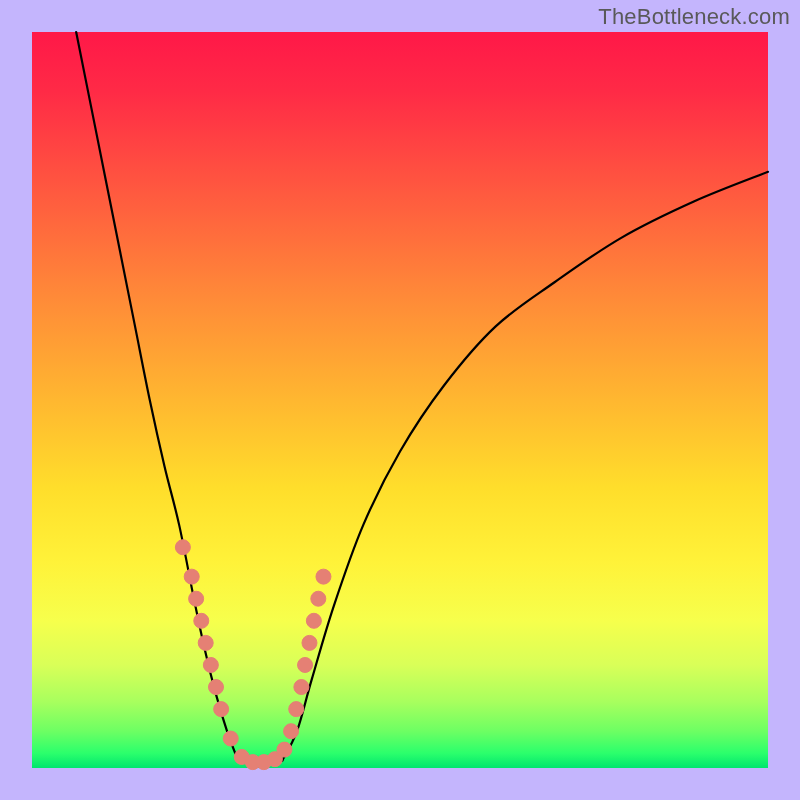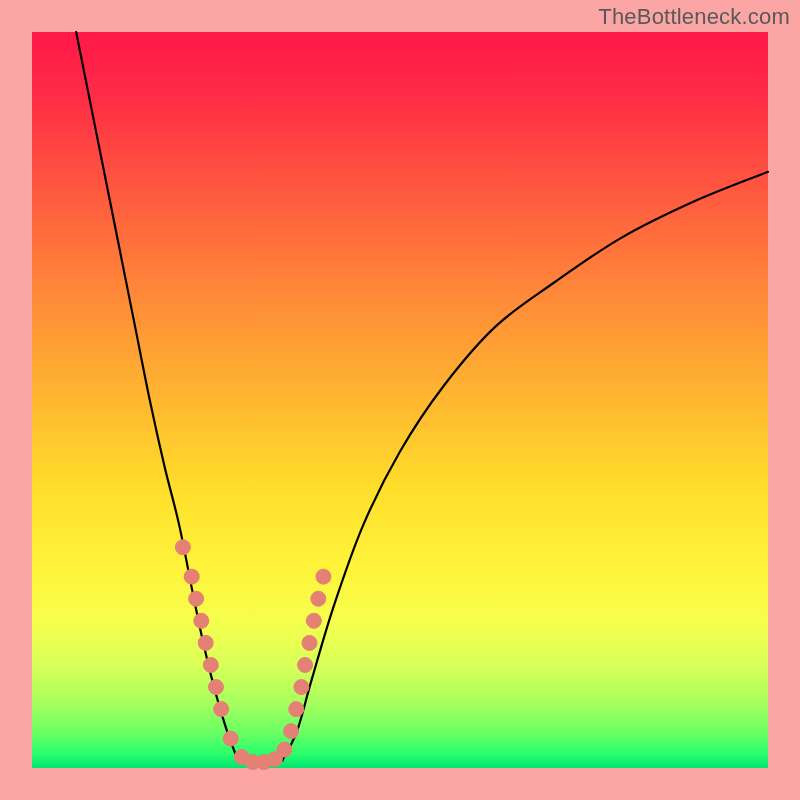--- a/index.html
+++ b/index.html
@@ -8,21 +8,21 @@
     width: 800px;
     height: 800px;
     background: #000;
     overflow: hidden;
     font-family: Arial, Helvetica, sans-serif;
   }
   .outer {
     position: relative;
     width: 800px;
     height: 800px;
-    background: #fca5a5;
+    background: #c4b5fd;
   }
   .watermark {
     position: absolute;
     top: 4px;
     right: 10px;
     color: #595959;
     font-size: 22px;
     letter-spacing: 0.2px;
     z-index: 50;
   }

